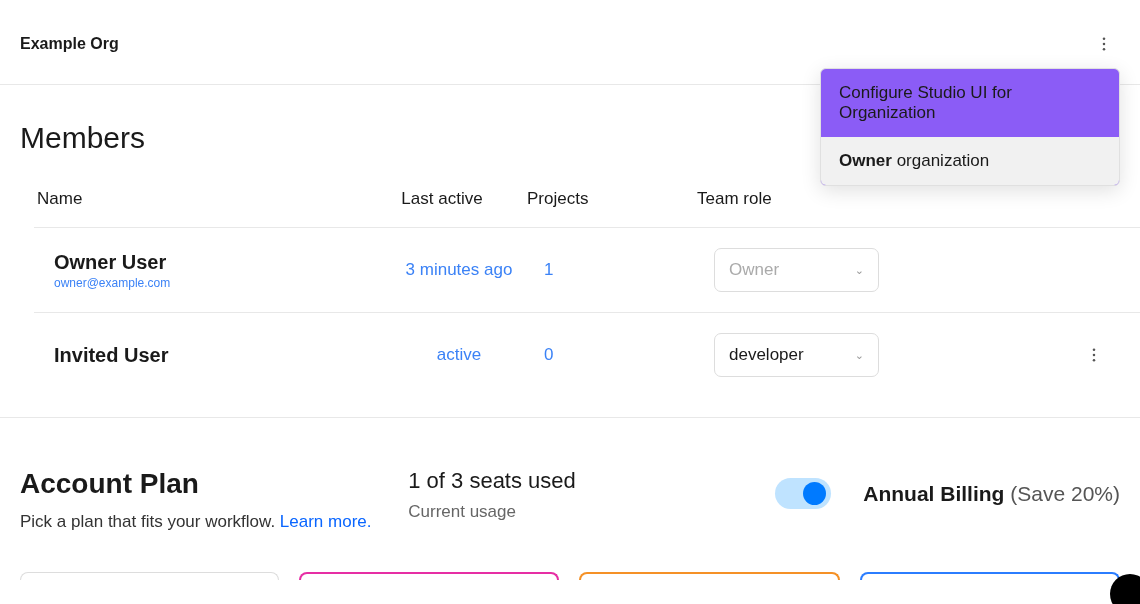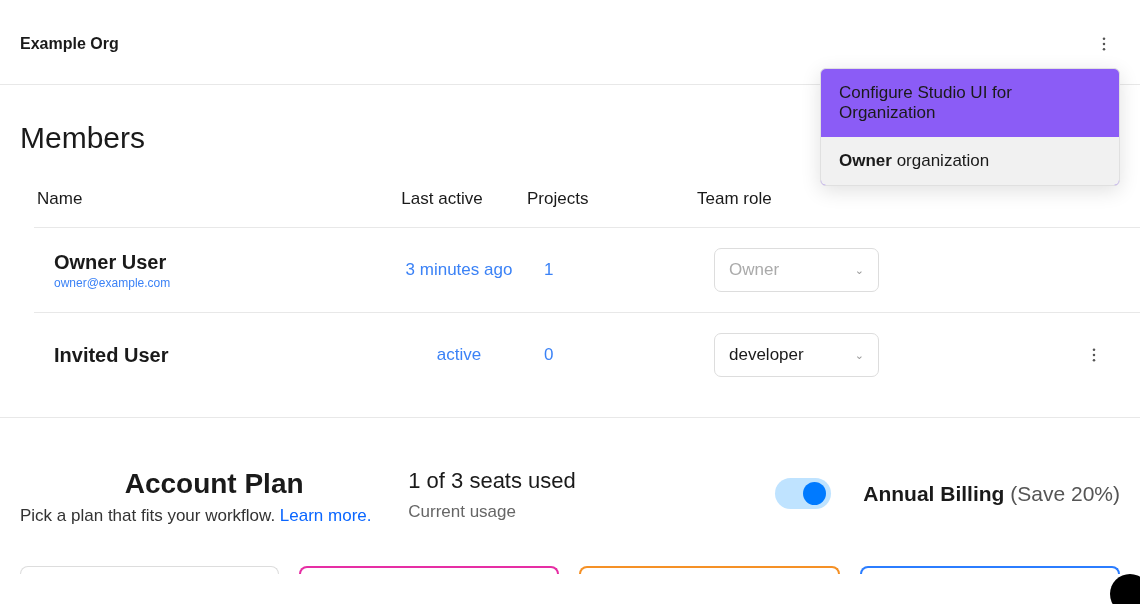--- a/index.html
+++ b/index.html
@@ -135,22 +135,21 @@
       padding: 50px 20px 0 20px;
       border-top: 1px solid #e8e8e8;
       margin-top: 20px;
     }
     .plan-left {
       flex: 1.2;
     }
     .plan-title {
       font-size: 28px;
       font-weight: 700;
-      margin-bottom: 6px;
-      text-align: center;
+      margin-bottom: 12px;
     }
     .plan-sub {
       font-size: 17px;
       color: #333;
     }
     .learn-link {
       color: #0a66ff;
       cursor: pointer;
     }
     .plan-mid {

